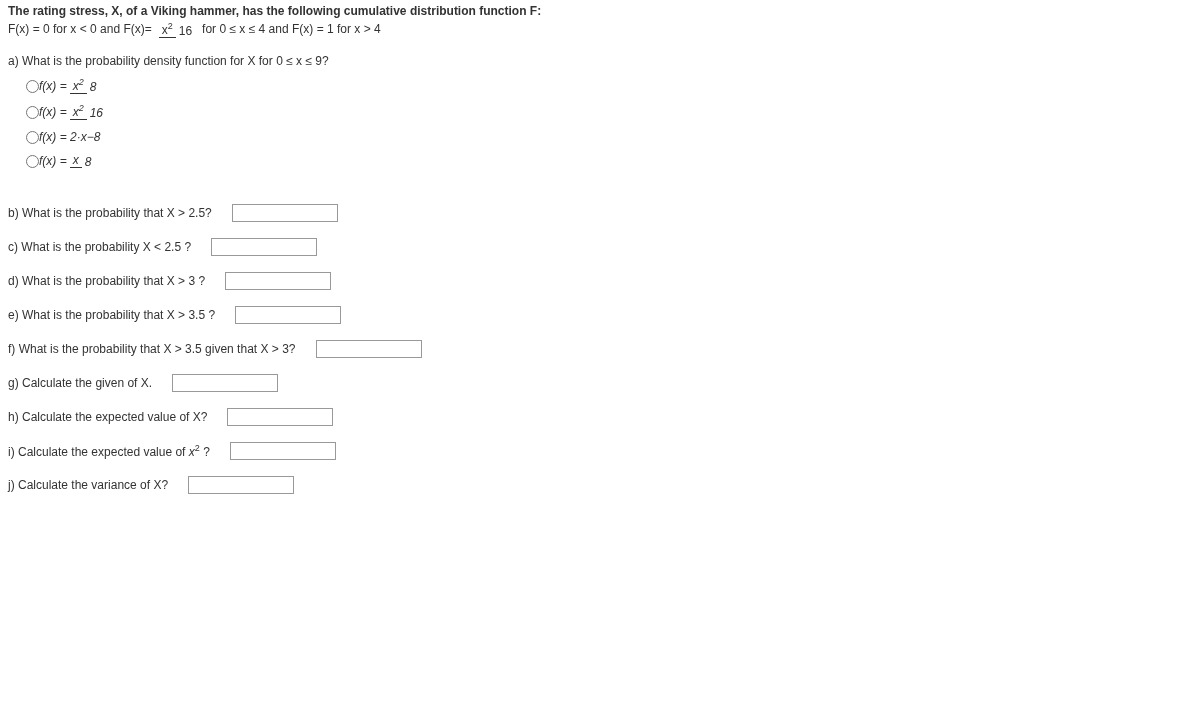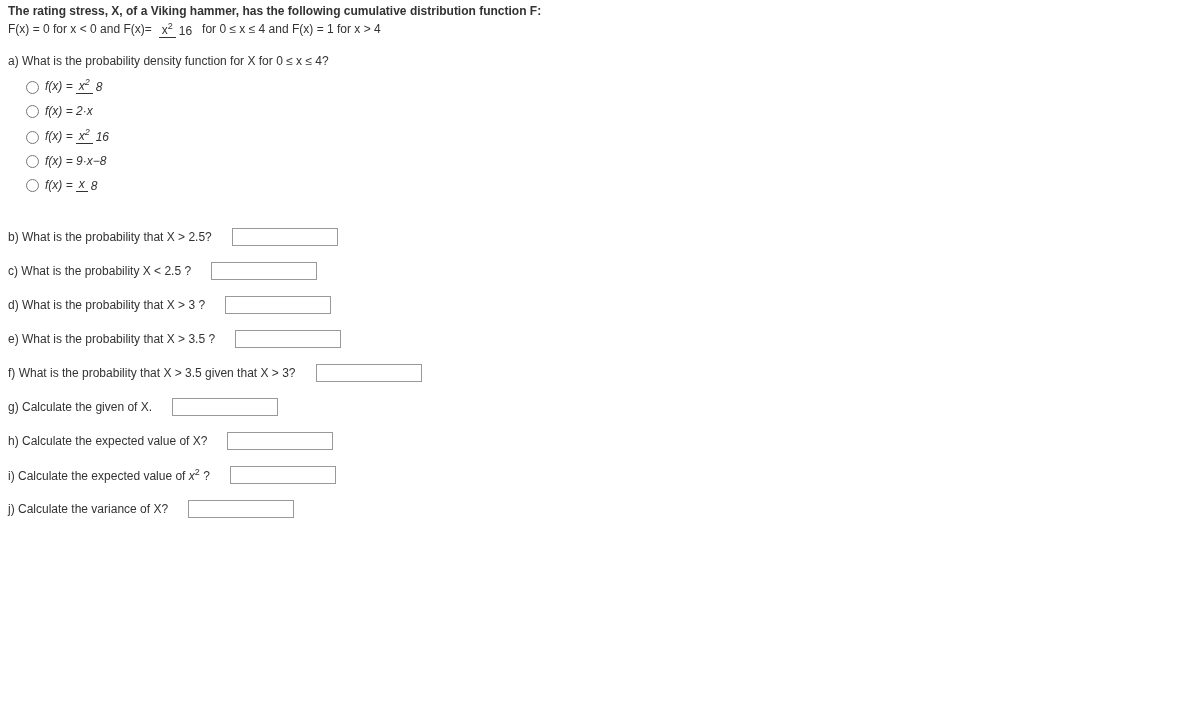--- a/index.html
+++ b/index.html
@@ -40,23 +40,22 @@
       vertical-align: super;
     }
     .question-a {
       margin-bottom: 10px;
     }
     .options {
       margin-left: 18px;
     }
     .option {
       display: flex;
-      align-items: flex-end;
+      align-items: center;
       margin-bottom: 10px;
-      gap: 6px;
     }
     .option input[type="radio"] {
       margin: 0;
     }
     .option-label {
       display: flex;
       align-items: center;
       font-style: italic;
     }
     .option-label .fx {
@@ -88,52 +87,48 @@
 <div class="intro">The rating stress, X, of a Viking hammer, has the following cumulative distribution function F:</div>
 <div class="formula-line">
   <span>F(x) = 0 for x &lt; 0 and F(x)=</span>
   <span class="frac">
     <span class="num"><span>x</span><sup>2</sup></span>
     <span class="den">16</span>
   </span>
   <span>for 0 ≤ x ≤ 4 and F(x) = 1 for x &gt; 4</span>
 </div>
 
-<div class="question-a">a) What is the probability density function for X for 0 ≤ x ≤ 4?</div>
+<div class="question-a">a) What is the probability density function for X for 0 ≤ x ≤ 9?</div>
 <div class="options">
   <div class="option">
     <input type="radio" name="qa" style="">
     <span class="option-label">
       <span class="fx">f(x) = </span>
       <span class="frac">
         <span class="num"><span>x</span><sup>2</sup></span>
         <span class="den">8</span>
       </span>
     </span>
   </div>
 
-  <div class="option">
-    <input type="radio" name="qa" style="">
-    <span class="option-label italic">f(x) = 2·x</span>
-  </div>
 
   <div class="option">
     <input type="radio" name="qa" style="">
     <span class="option-label">
       <span class="fx">f(x) = </span>
       <span class="frac">
         <span class="num"><span>x</span><sup>2</sup></span>
         <span class="den">16</span>
       </span>
     </span>
   </div>
 
   <div class="option">
     <input type="radio" name="qa" style="">
-    <span class="option-label italic">f(x) = 9·x−8</span>
+    <span class="option-label italic">f(x) = 2·x−8</span>
   </div>
 
   <div class="option">
     <input type="radio" name="qa" style="">
     <span class="option-label">
       <span class="fx">f(x) = </span>
       <span class="frac">
         <span class="num"><span>x</span></span>
         <span class="den">8</span>
       </span>

